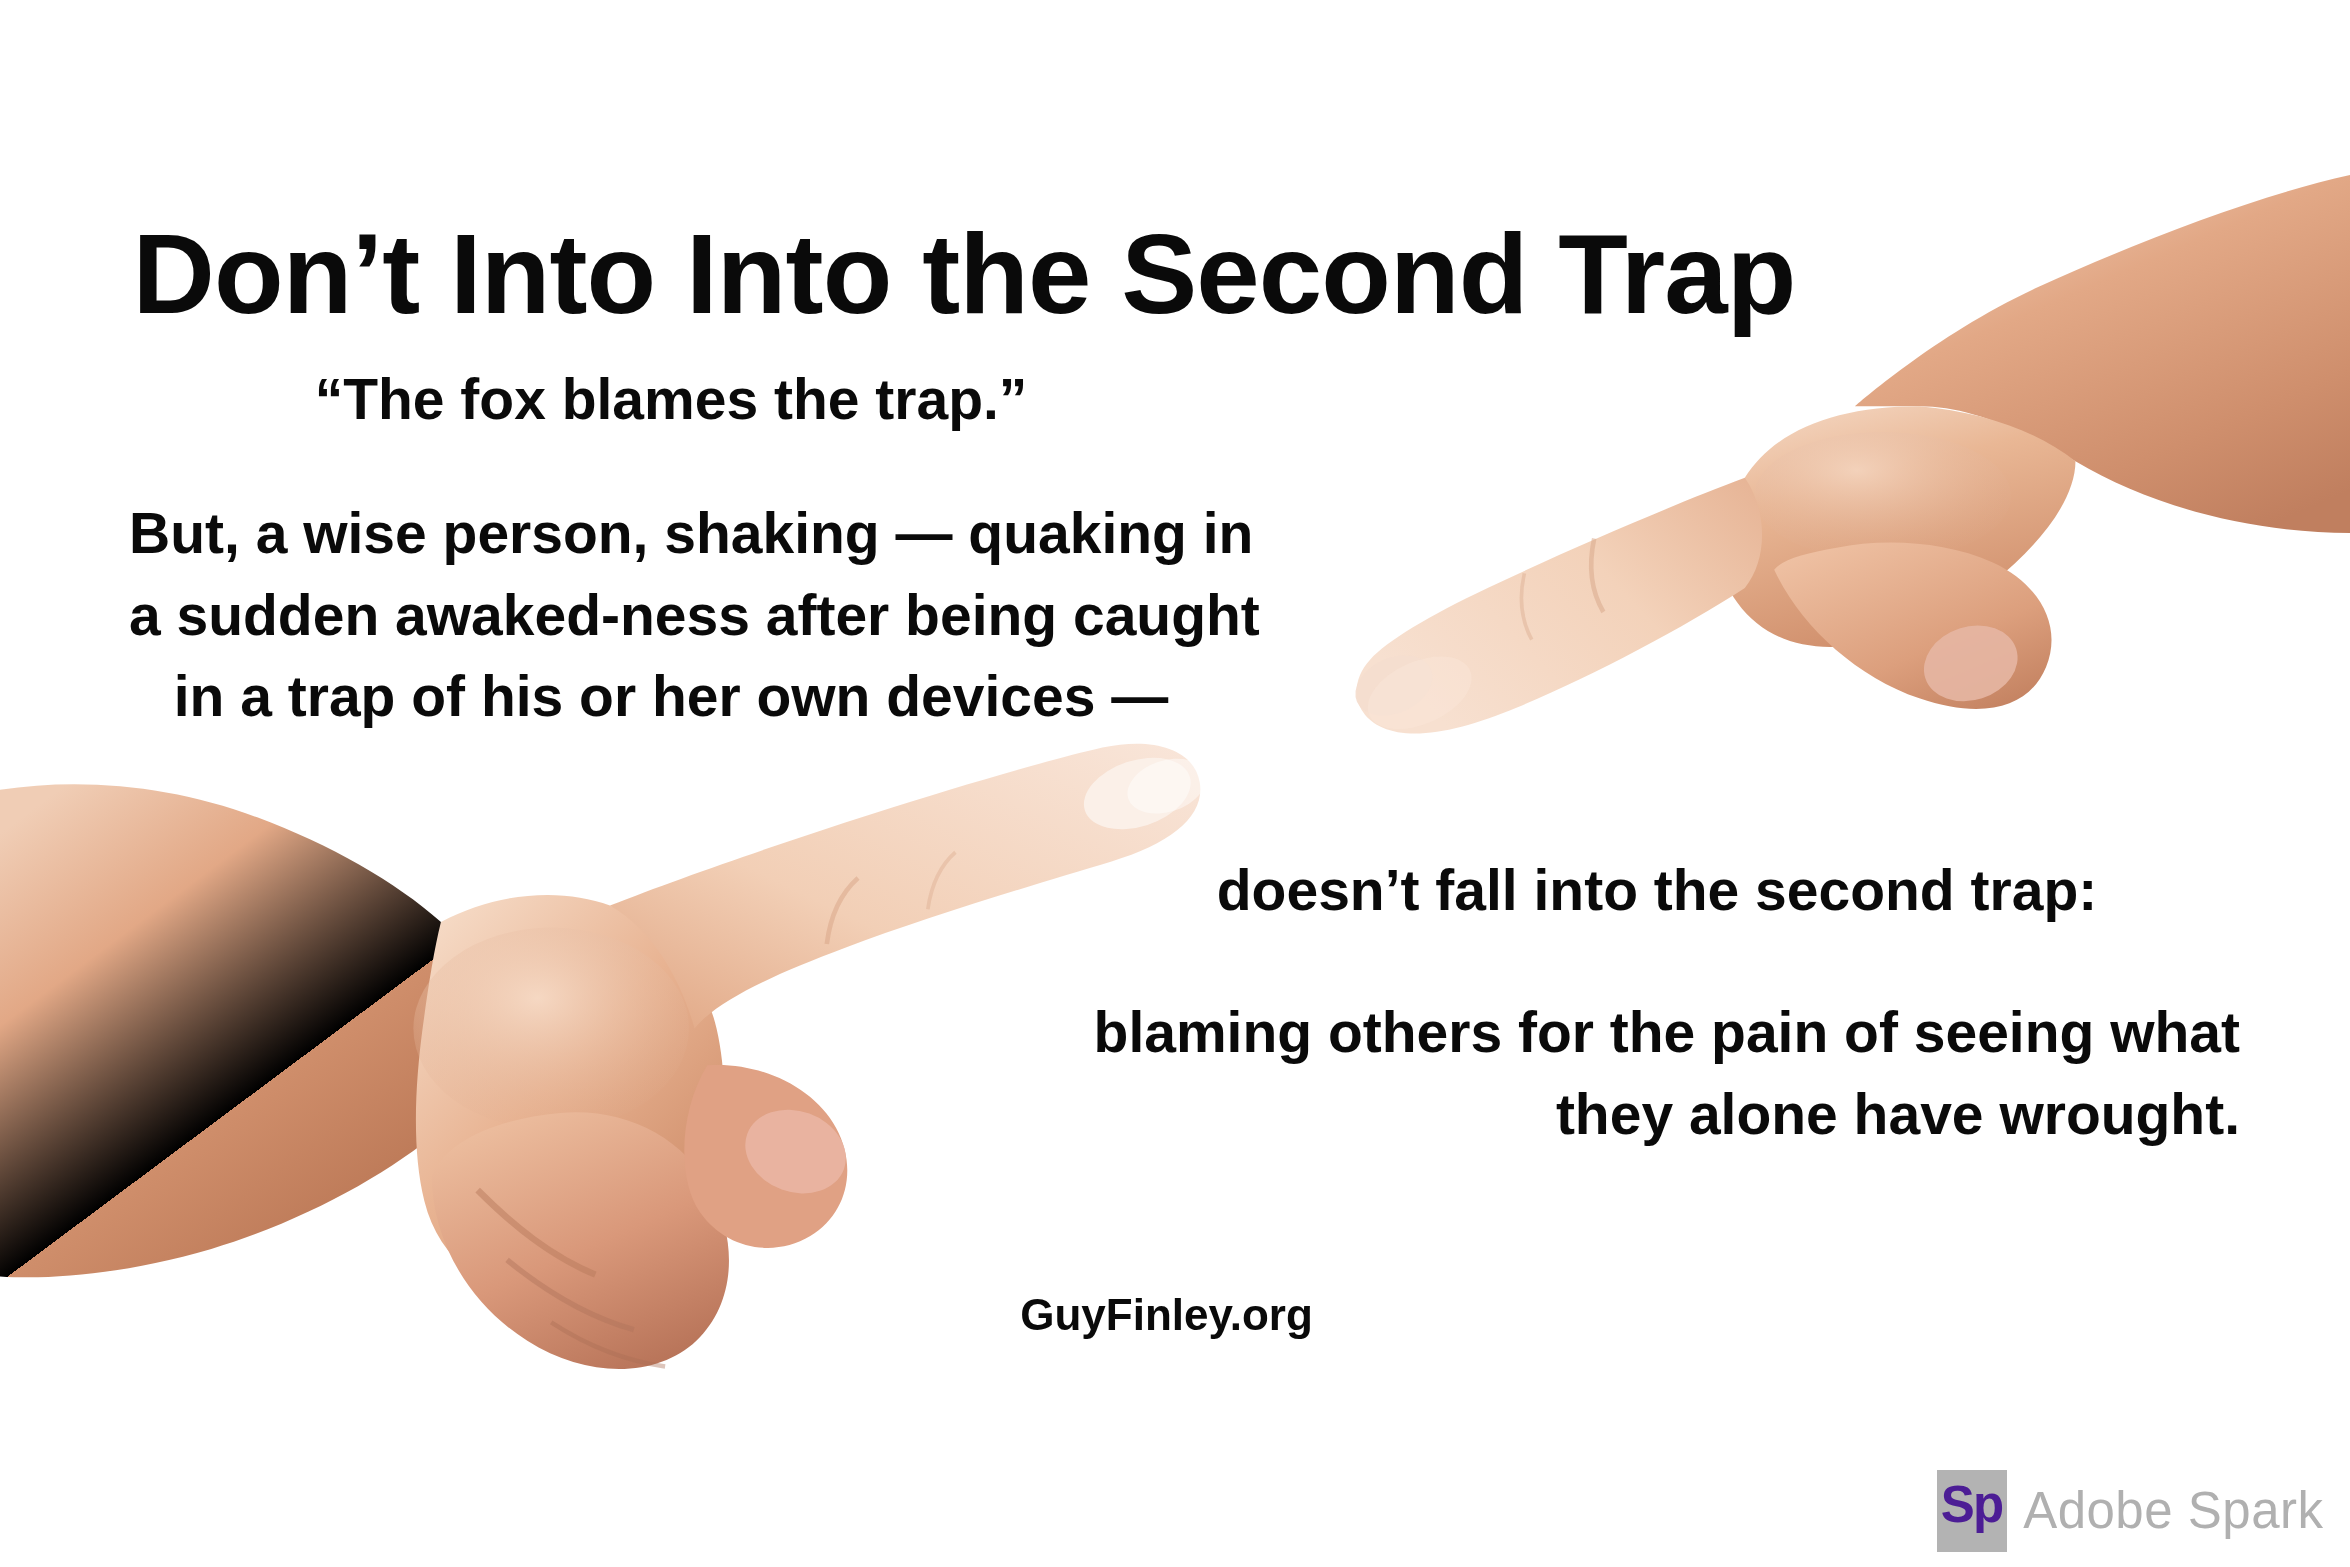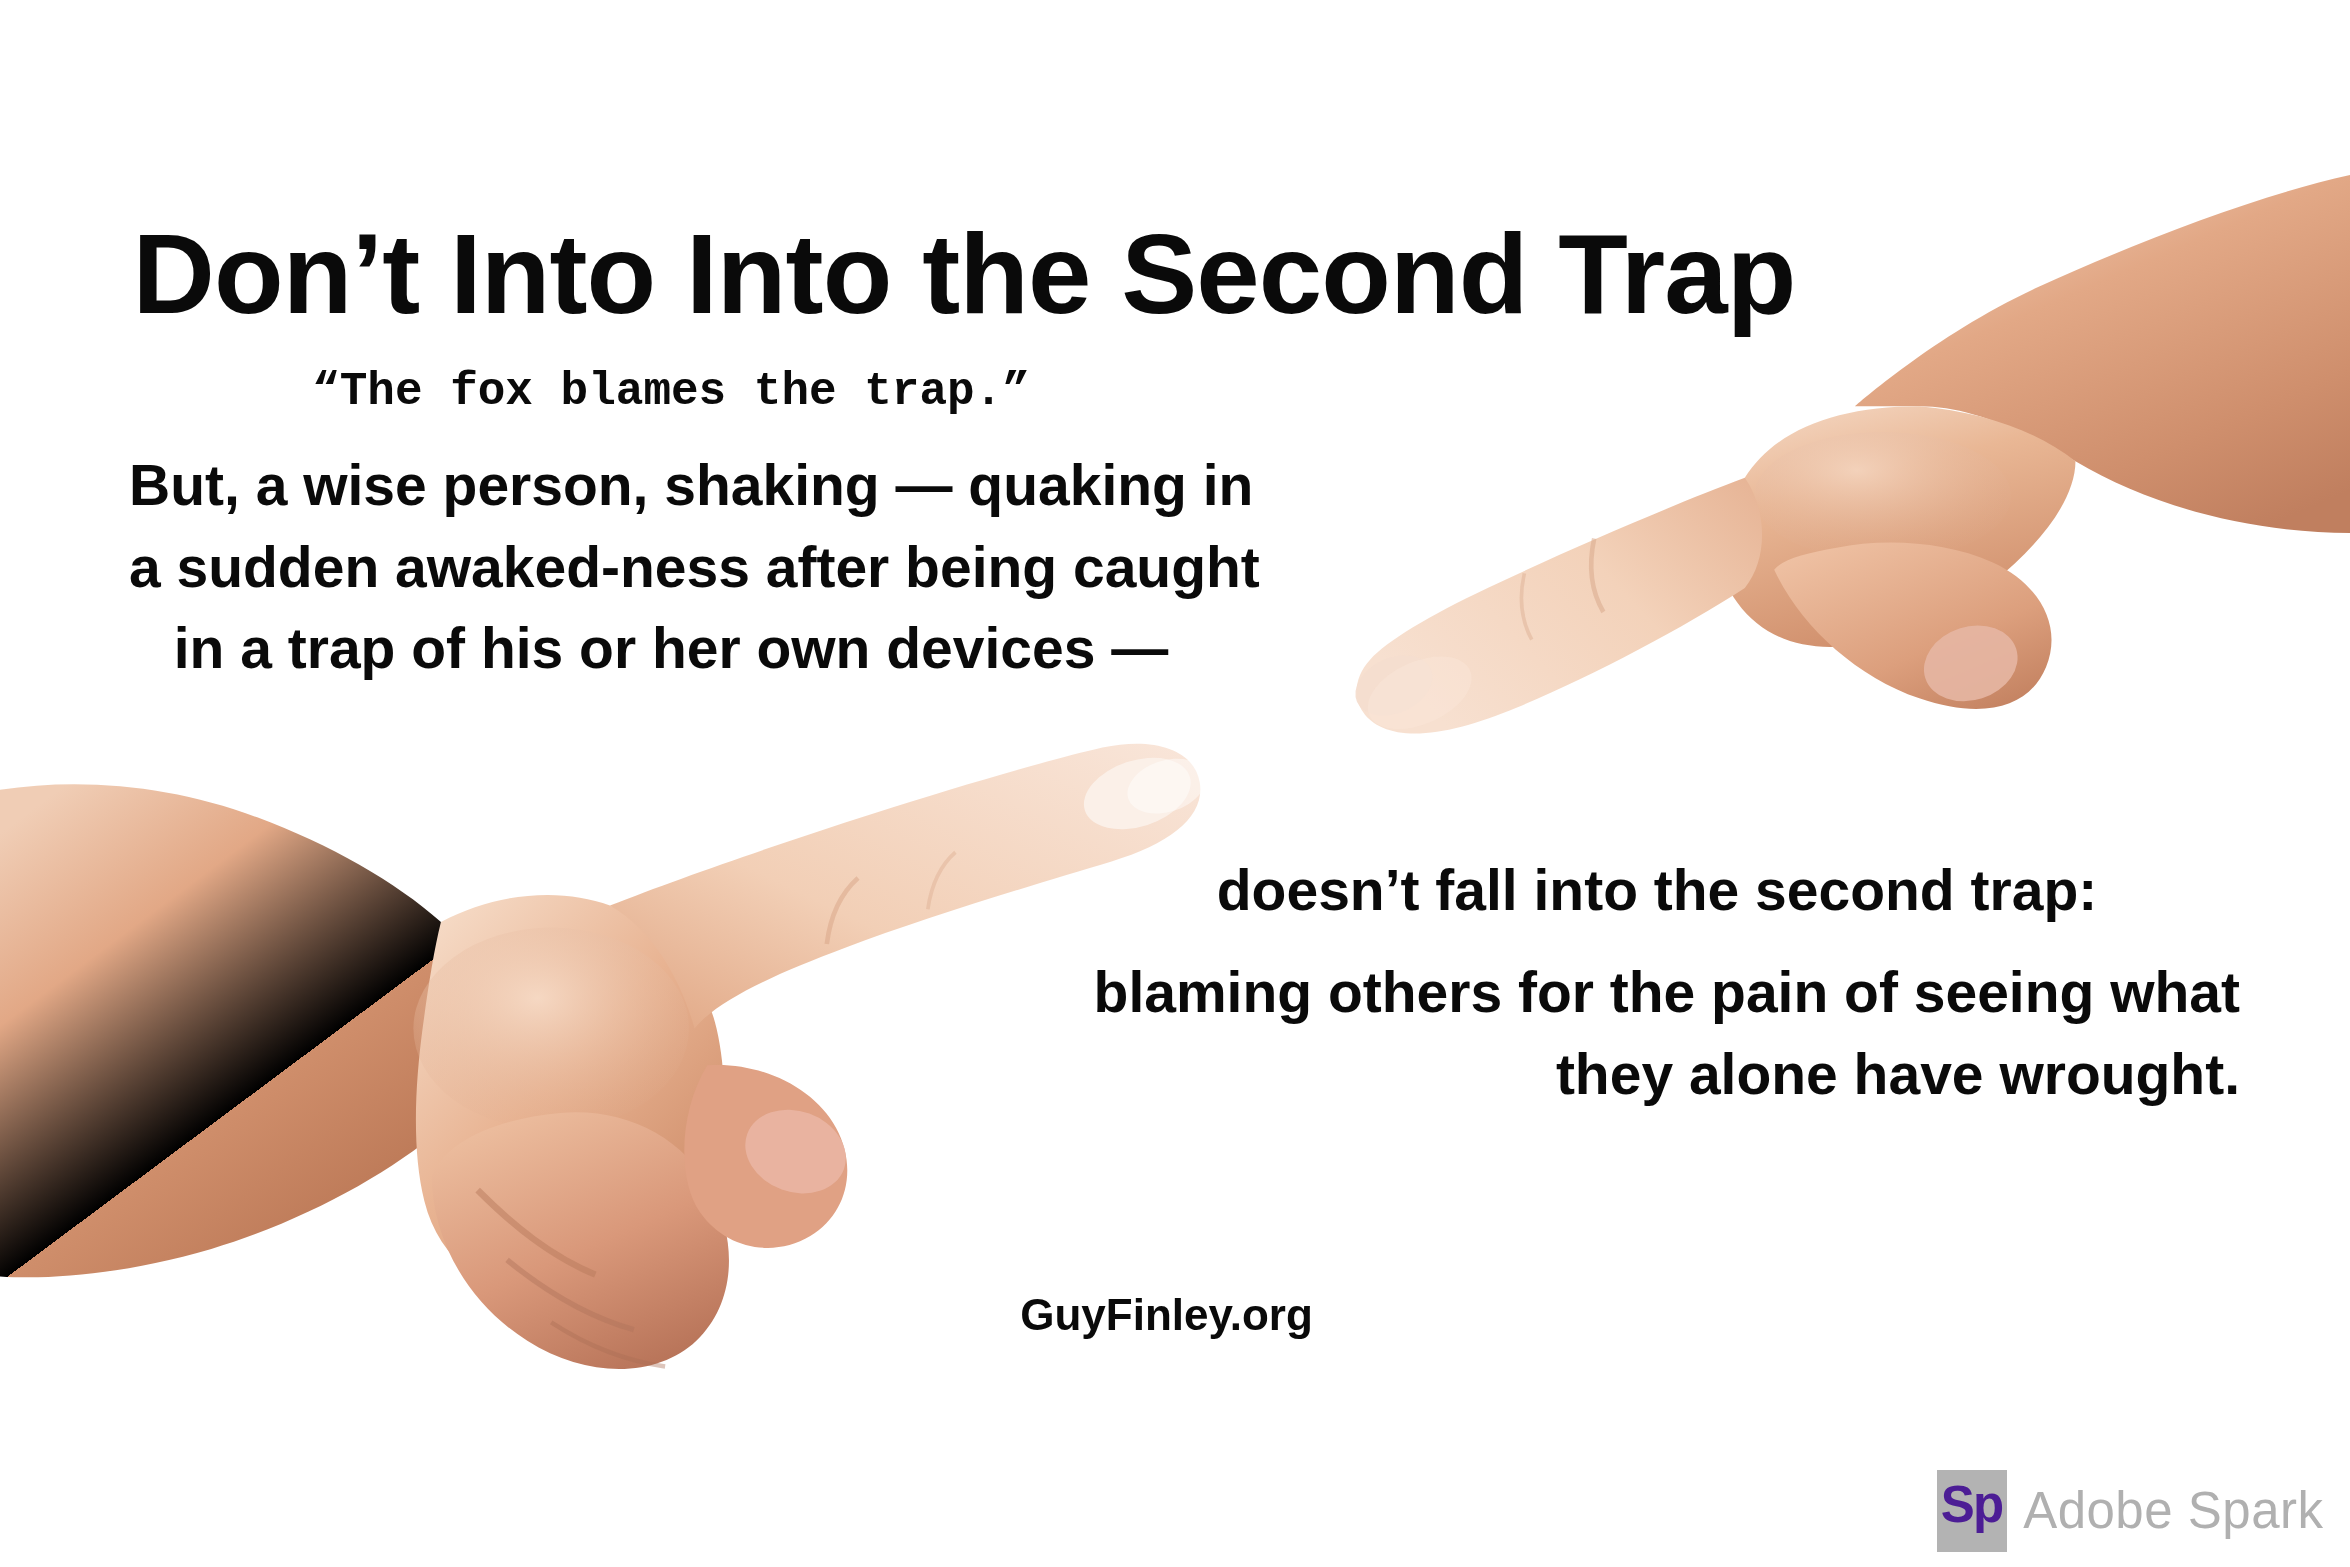--- a/index.html
+++ b/index.html
@@ -36,26 +36,25 @@
   
   #left-text {
     position: absolute;
     left: 129px;
     top: 365px;
     width: 1084px;
     text-align: center;
     z-index: 30;
   }
   #quote-line {
-    font-size: 46px;
+    font-size: 57px;
     font-weight: 700;
     line-height: 1.2;
-    margin-bottom: 25px;
+    margin-bottom: 60px;
     white-space: nowrap;
-    font-family: Liberation Mono, monospace;
   }
   #left-body {
     font-size: 57px;
     font-weight: 700;
     line-height: 1.43;
   }
   #left-body .ln { display: block; white-space: nowrap; }
 
   
   #right-text {
@@ -63,21 +62,21 @@
     left: 1074px;
     top: 856px;
     width: 1166px;
     text-align: center;
     z-index: 30;
   }
   #right-lead {
     font-size: 57px;
     font-weight: 700;
     line-height: 1.2;
-    margin-bottom: 28px;
+    margin-bottom: 68px;
     white-space: nowrap;
   }
   #right-body {
     font-size: 57px;
     font-weight: 700;
     line-height: 1.43;
     text-align: right;
   }
   #right-body .ln { display: block; white-space: nowrap; }
 

